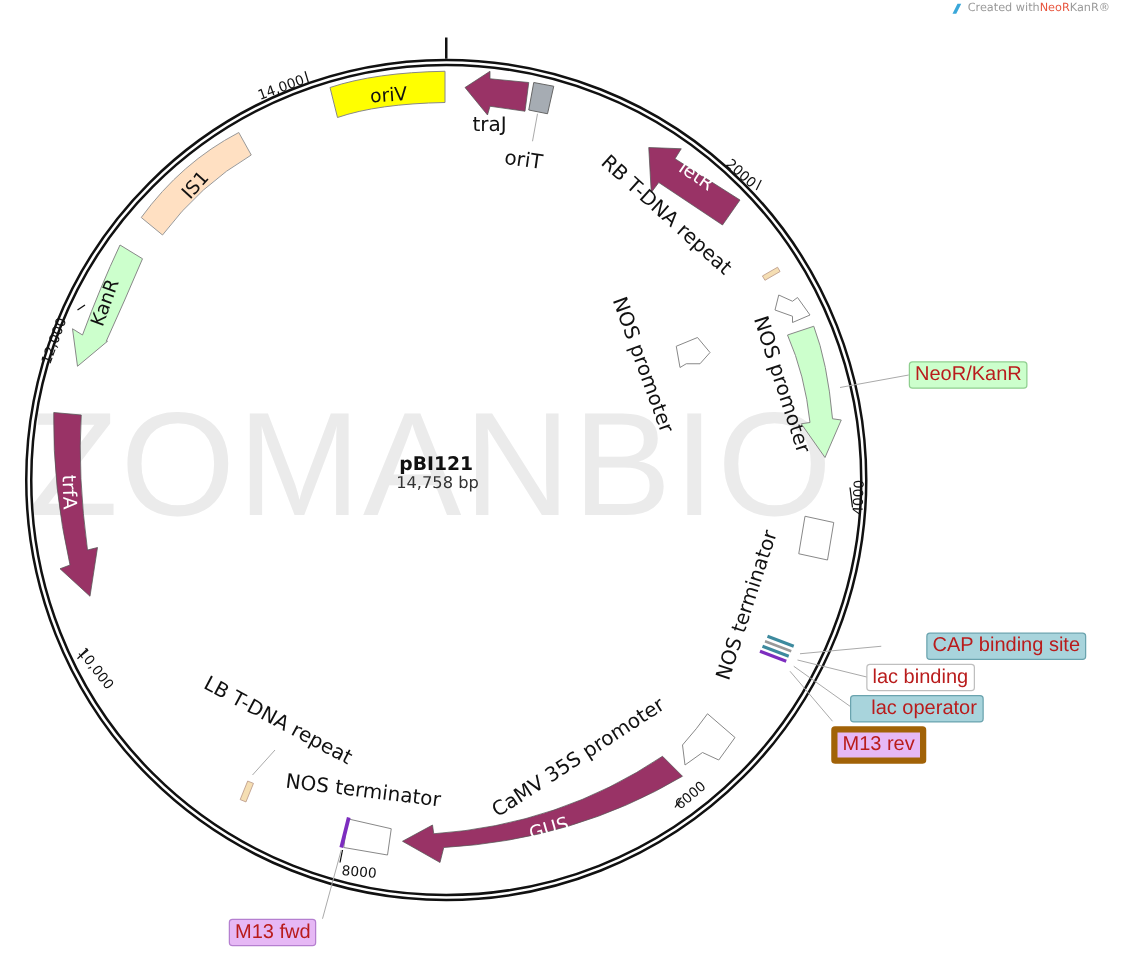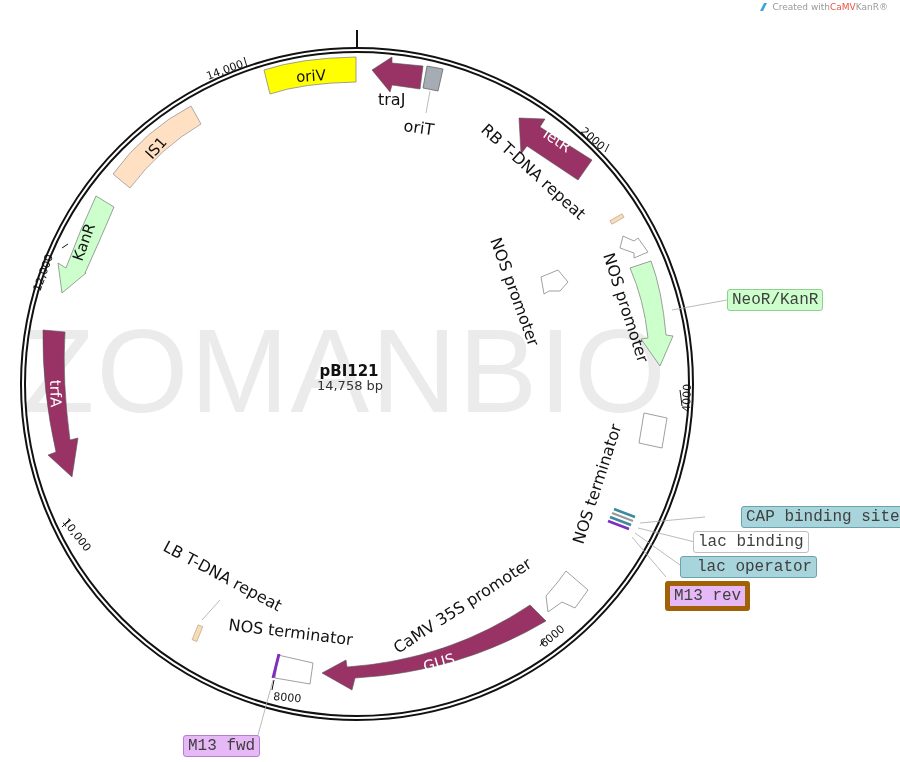--- a/index.html
+++ b/index.html
@@ -4,33 +4,33 @@
 <style>
   html, body { margin: 0; padding: 0; background: #ffffff; }
   body { width: 900px; height: 762px; position: relative; overflow: hidden; font-family: "DejaVu Sans", sans-serif; }
   #map { position: absolute; left: 0; top: 0; width: 900px; height: 762px; }
   .watermark { font-family: "Liberation Sans", sans-serif; fill: #ebebeb; font-size: 118px; letter-spacing: 2px; }
   .credit { position: absolute; right: 12px; top: 2px; font-family: "DejaVu Sans", sans-serif; font-size: 9px; color: #9a9a9a; display: flex; align-items: center; gap: 4px; text-align: center; }
   .credit .brand { color: #e8553e; }
   .lbl { font-family: "DejaVu Sans", sans-serif; font-size: 16px; fill: #111; }
   .tick { font-family: "DejaVu Sans", sans-serif; font-size: 11px; fill: #111; }
   .feat-text { font-family: "DejaVu Sans", sans-serif; font-size: 15px; }
-  .boxlbl { position: absolute; font-family: Liberation Mono, monospace; font-size: 16px; color: #404040; padding: 0 4px; line-height: 20px; border-radius: 3px; white-space: nowrap; }
+  .boxlbl { position: absolute; font-family: Liberation Sans, sans-serif; font-size: 16px; color: #b91c1c; padding: 0 4px; line-height: 20px; border-radius: 3px; white-space: nowrap; }
   .center-title { font-family: "DejaVu Sans", sans-serif; font-weight: bold; font-size: 15px; fill: #111; }
   .center-sub { font-family: "DejaVu Sans", sans-serif; font-size: 13px; fill: #333; }
 </style>
 </head>
 <body>
 
 <div class="credit">
   <svg width="9" height="10" viewBox="0 0 9 10">
     <path d="M1 9 L5 1 L8 1 L4 9 Z" fill="#3aa7d9"></path>
   </svg>
   <span>Created with </span>
-    <span class="brand" style="margin-left:-4px;">CaMV</span>
+    <span class="brand" style="margin-left:-4px;">NeoR</span>
     <span style="margin-left:-4px;">KanR®</span>
 </div>
 
 <svg id="map" viewBox="0 0 900 762">
 
   <text class="watermark" x="345" y="412" text-anchor="middle">ZOMANBIO</text>
 
   <g>
     <circle cx="357" cy="384" r="336" fill="none" stroke="#111" stroke-width="2"></circle>
     <circle cx="357" cy="384" r="332" fill="none" stroke="#111" stroke-width="2"></circle>

